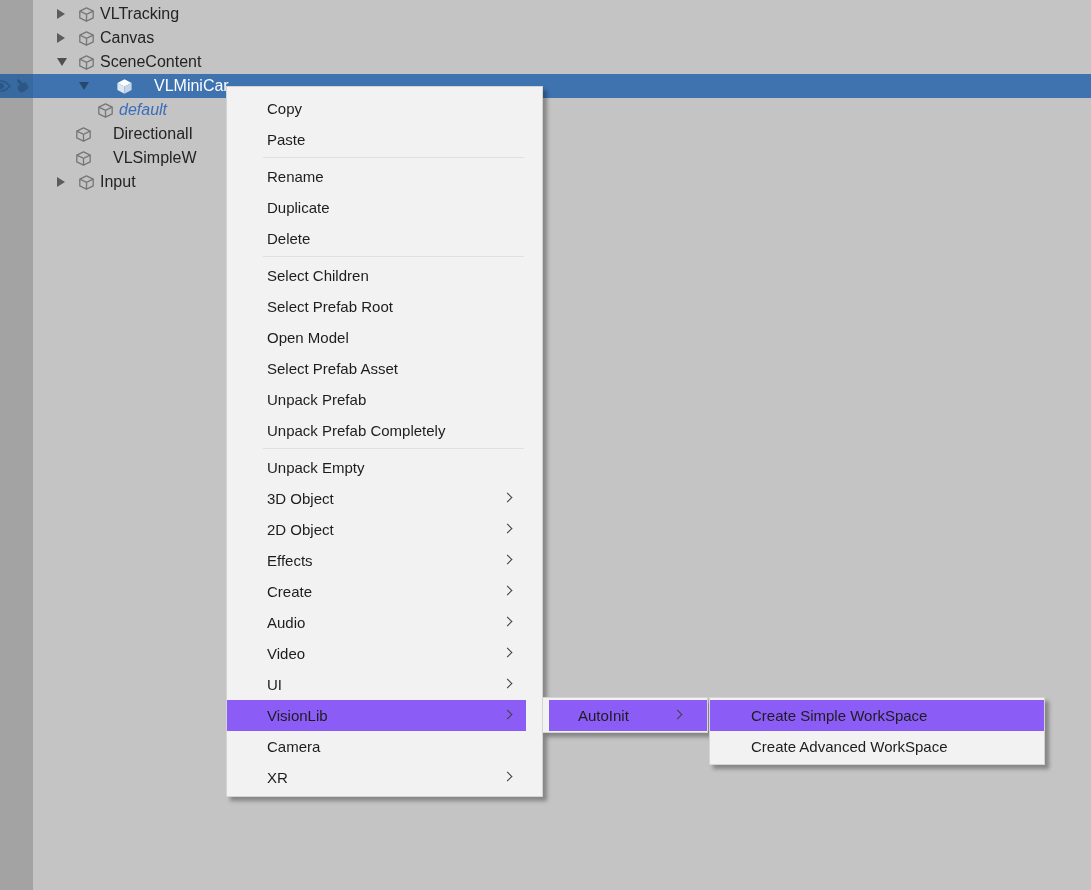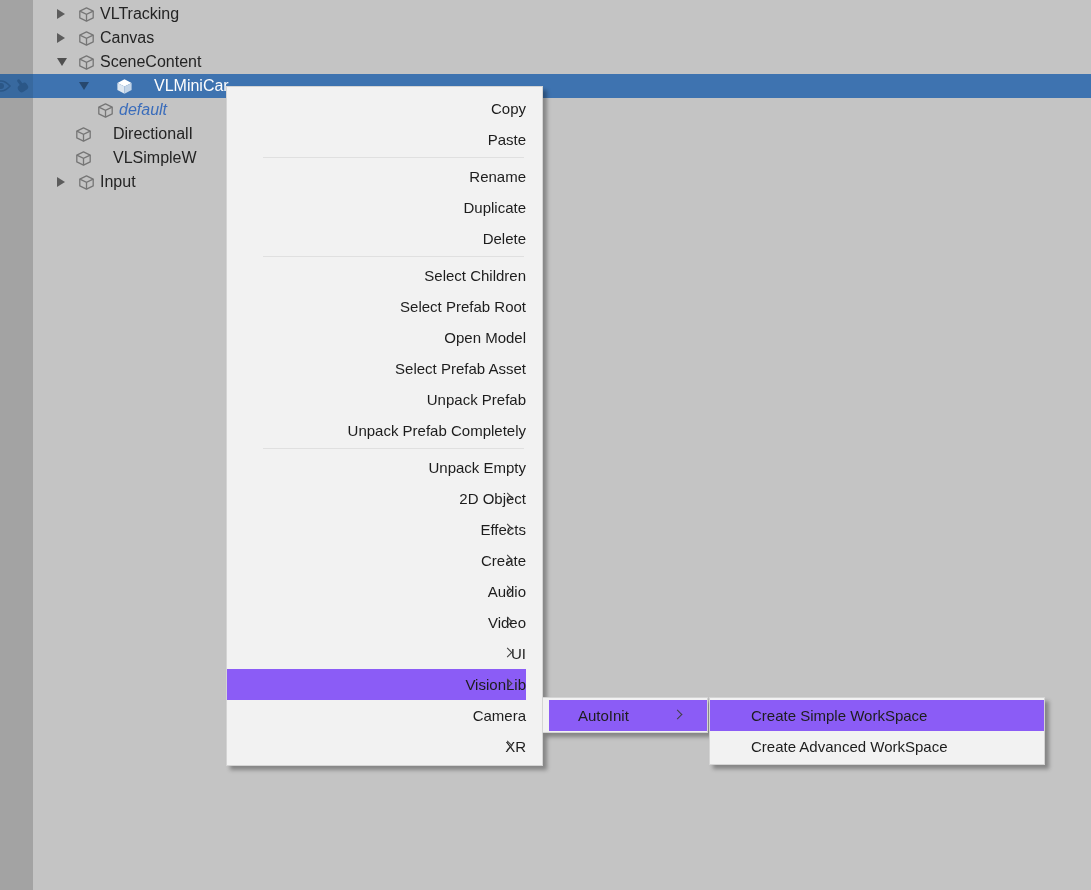--- a/index.html
+++ b/index.html
@@ -35,21 +35,21 @@
   
   .menu { position:absolute; background:#f2f2f2; border:1px solid #d4d4d4;
           box-shadow:4px 4px 4px rgba(0,0,0,0.32); font-size:15px; color:#1d1d1d; }
   .mi { height:31px; line-height:31px; position:relative; white-space:nowrap; }
   .mi.hl { background:#8b5cf6; }
   .msep { height:1px; background:#e0e0e0; margin:2px 2px 3px 36px; }
   .chev { position:absolute; top:11px; width:7px; height:7px;
           border-top:1.5px solid #3f3f3f; border-right:1.5px solid #3f3f3f;
           transform:rotate(45deg); }
 
-  #context-menu { left:226px; top:86px; width:317px; padding:6px 16px 3px 0;text-align:right; }
+  #context-menu { left:226px; top:86px; width:317px; padding:6px 16px 3px 0; }
   #context-menu .mi { padding-left:40px; }
   #context-menu .chev { right:15px; }
 
   #autoinit-menu { left:542px; top:697px; width:166px; padding:2px 0 1px 6px; }
   #autoinit-menu .mi { padding-left:29px; }
   #autoinit-menu .chev { right:26px; }
 
   #workspace-menu { left:709px; top:697px; width:336px; padding:2px 0; }
   #workspace-menu .mi { padding-left:41px; }
 </style>
@@ -165,20 +165,24 @@
   <div class="msep"></div>
   <div class="mi">Select Children</div>
   <div class="mi">Select Prefab Root</div>
   <div class="mi">Open Model</div>
   <div class="mi">Select Prefab Asset</div>
   <div class="mi">Unpack Prefab</div>
   <div class="mi">Unpack Prefab Completely</div>
   <div class="msep"></div>
   <div class="mi">Unpack Empty</div>
   <div class="mi">
+    <span>3D Object</span>
+    <span class="chev"></span>
+  </div>
+  <div class="mi">
     <span>2D Object</span>
     <span class="chev"></span>
   </div>
   <div class="mi">
     <span>Effects</span>
     <span class="chev"></span>
   </div>
   <div class="mi">
     <span>Create</span>
     <span class="chev"></span>

